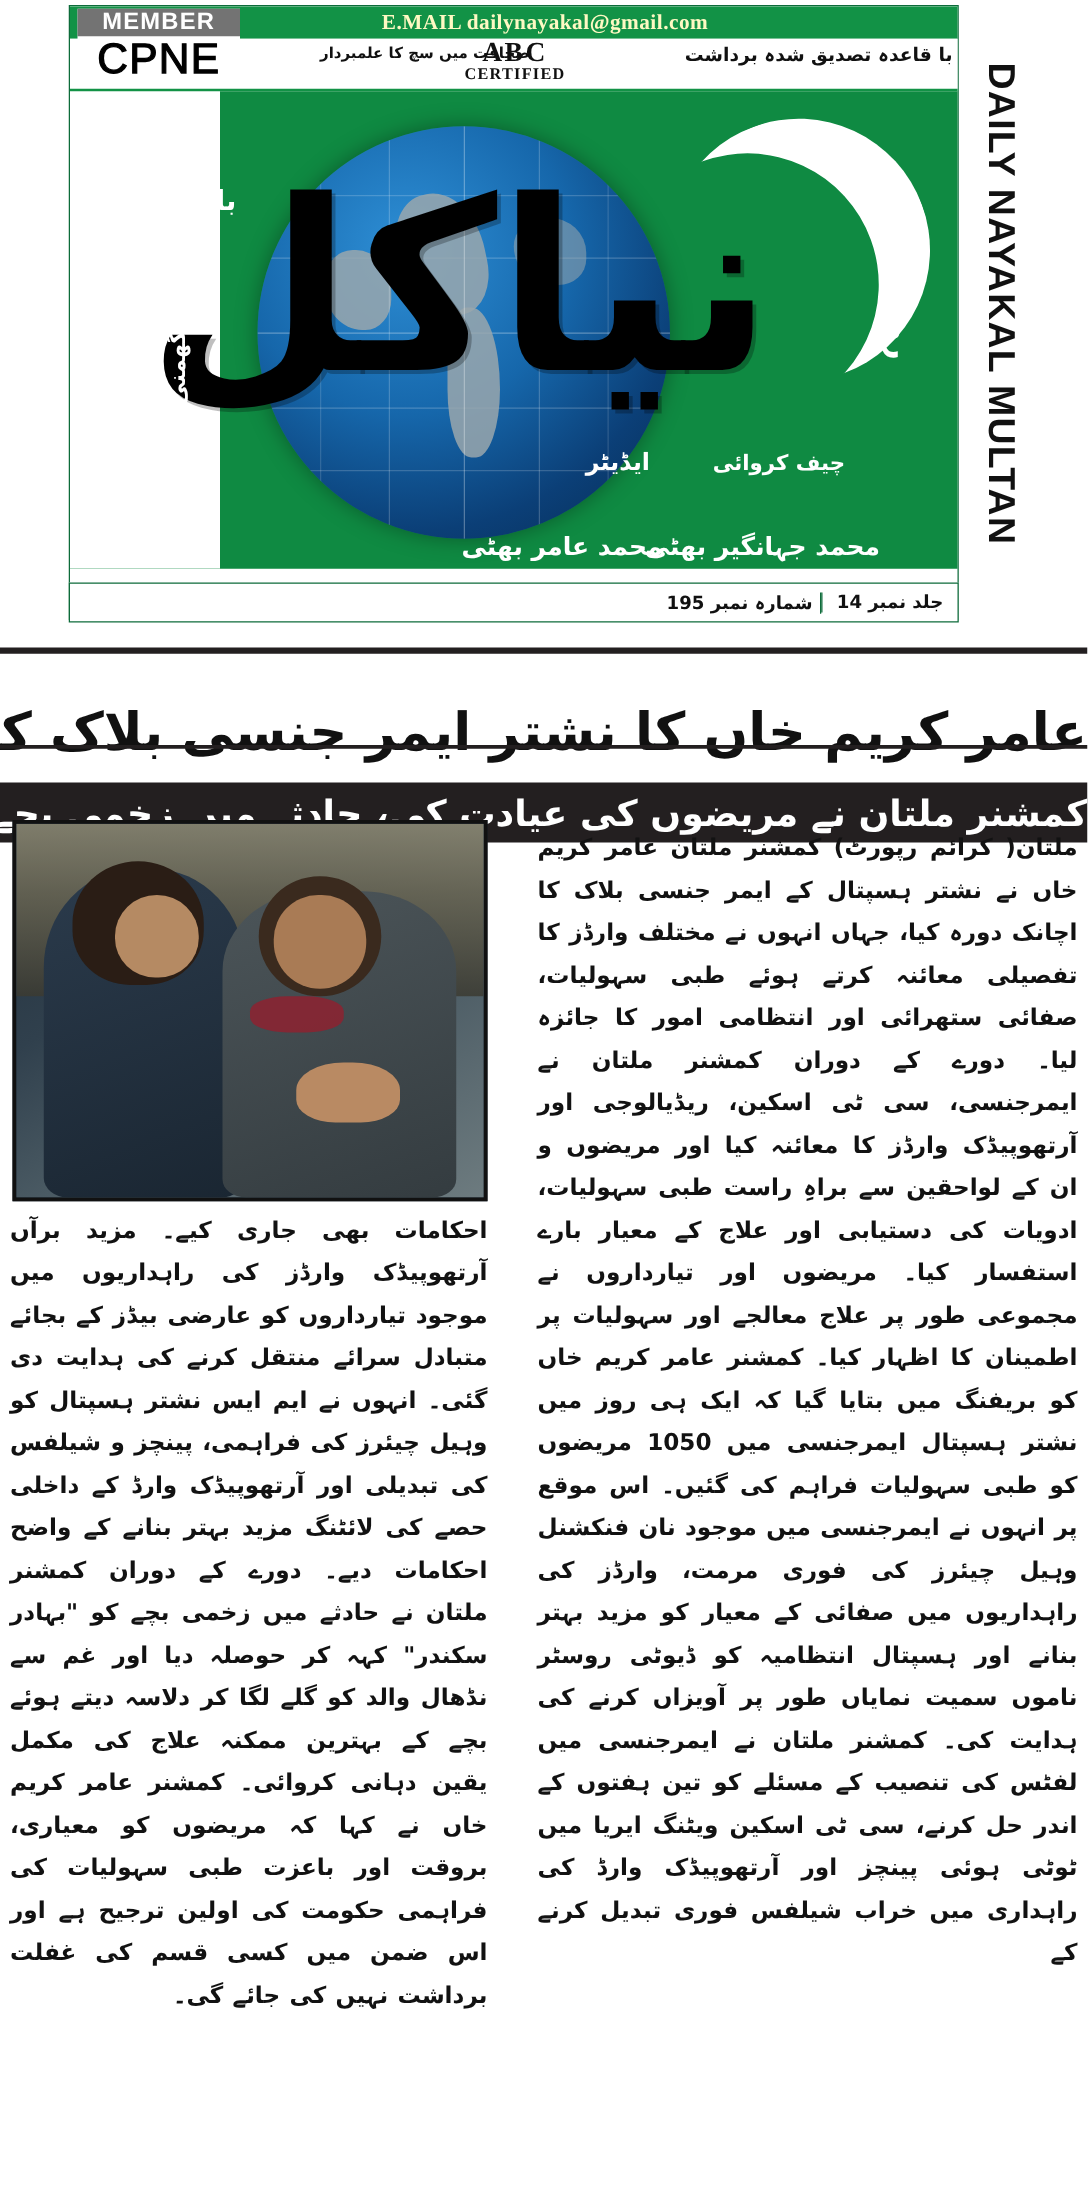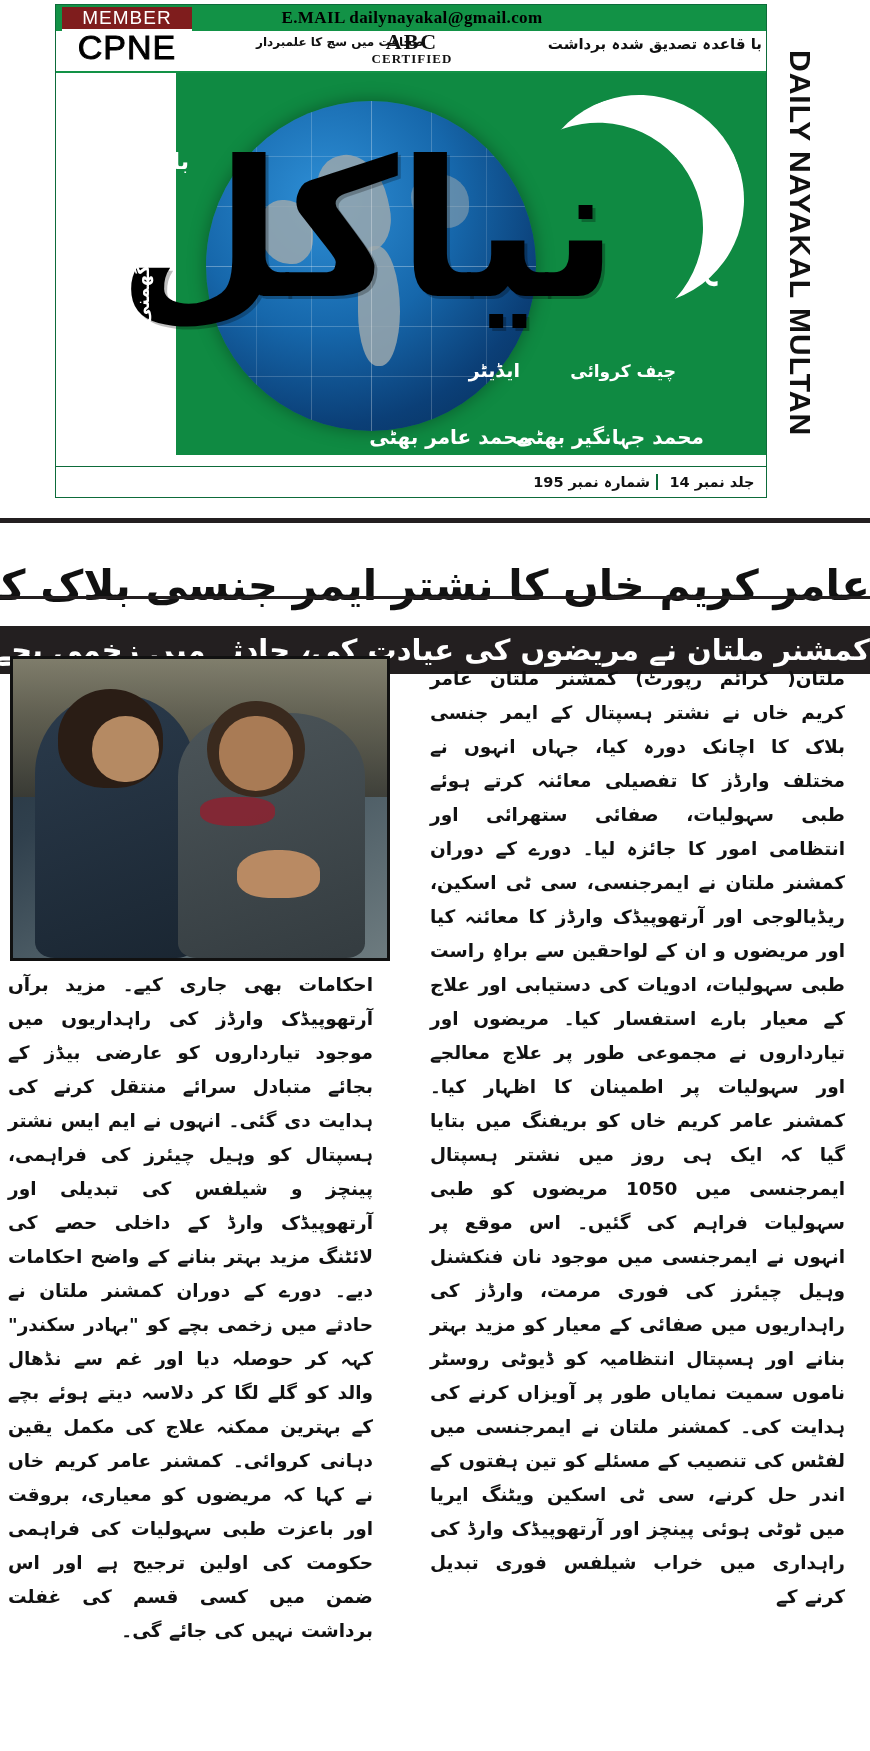--- a/index.html
+++ b/index.html
@@ -26,28 +26,29 @@
     width:712px;height:492px;
     border:1px solid #0d6b3a;
     background:#ffffff;
     box-sizing:border-box;
     overflow:hidden;
   }
   
   .email-strip{
     position:absolute;left:0;top:0;width:712px;height:26px;
     background:#129246;
-    color:#000000;
+    color:#fef9c3;
     font-family:"Liberation Serif", serif;
     font-weight:bold;
     font-size:17px;
     letter-spacing:.4px;
     display:flex;align-items:center;justify-content:center;
     direction:ltr;
     z-index:6;
+    padding-left:24px;
   }
   
   .cert-row{
     position:absolute;left:0;top:26px;width:712px;height:40px;
     background:#ffffff;
     border-bottom:2px solid #129246;
     z-index:6;
   }
   .cert-urdu-right{
     position:absolute;right:6px;top:4px;
@@ -72,23 +73,23 @@
   
   .cpne-box{
     position:absolute;left:6px;top:2px;
     width:130px;height:62px;
     background:#ffffff;
     z-index:8;
     direction:ltr;
     text-align:center;
   }
   .cpne-member{
-    background:#7f1d1d;color:#fff;
+    background:#737373;color:#fff;
     font-family:"Liberation Sans", sans-serif;
-    font-weight:normal;font-size:19px;
+    font-weight:bold;font-size:19px;
     letter-spacing:1px;
     line-height:22px;height:22px;
     width:130px;
   }
   .cpne-name{
     color:#000;
     font-family:"Liberation Sans", sans-serif;
     font-weight:normal;font-size:34px;
     letter-spacing:1px;line-height:36px;
     -webkit-text-stroke:1px #000;
@@ -289,21 +290,21 @@
     direction:rtl;text-align:justify;
     color:#121212;
     font-family:"DejaVu Sans", sans-serif;
     font-weight:bold;
     font-size:18.5px;
     line-height:34px;
     word-spacing:1px;
   }
   .col-right{ right:8px; top:6px; width:432px; }
   .col-left{  left:8px;  top:312px; width:382px; }
-  .col p{margin:0 17px 0 0;}
+  .col p{margin:0 0 0 0;}
 </style>
 </head>
 <body>
 
 <div class="page">
 
   <div class="masthead">
 
     <div class="mast-inner">
 

